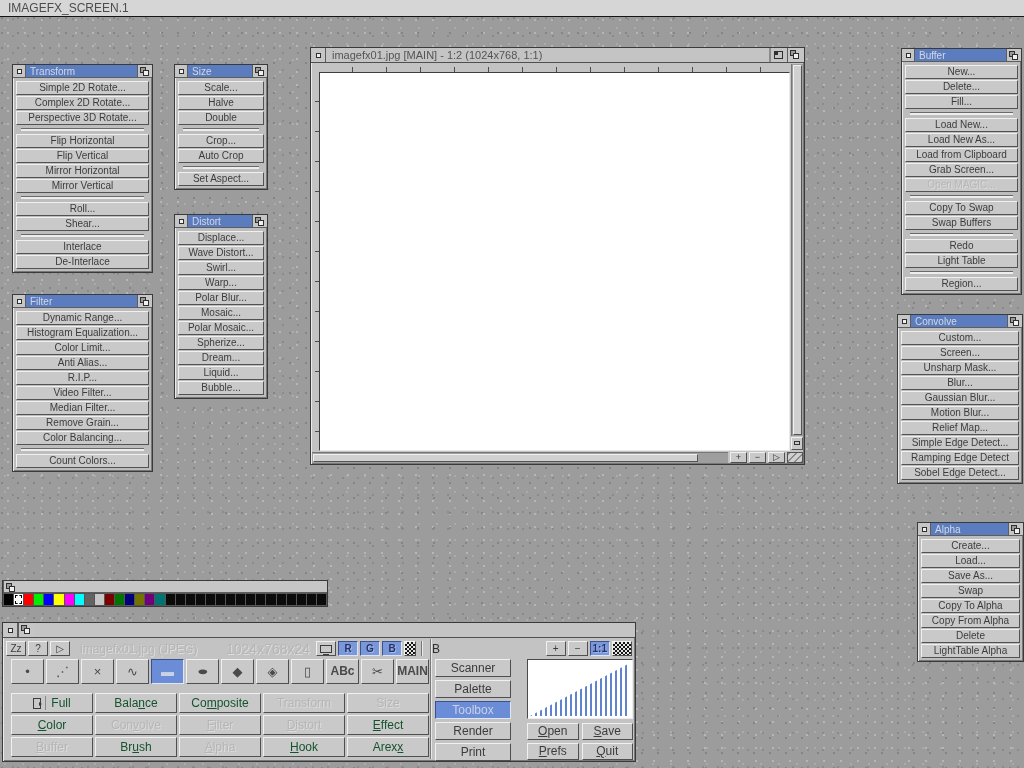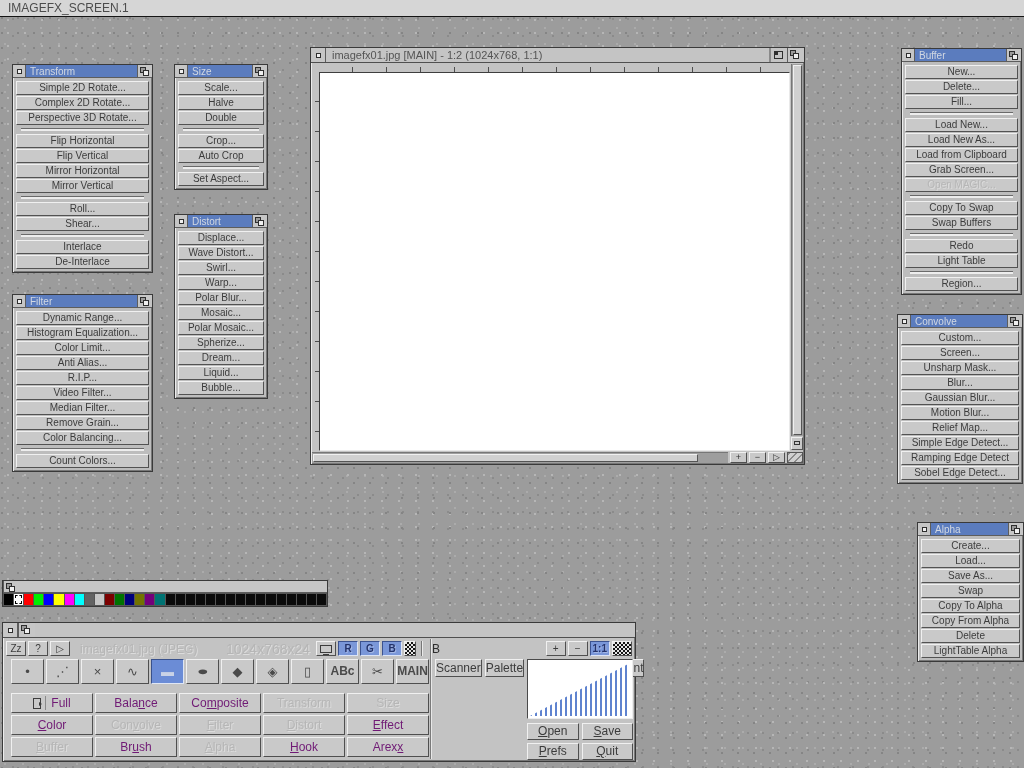--- a/index.html
+++ b/index.html
@@ -110,28 +110,28 @@
   .flexsp { flex:1; }
   #tb-tools { position:absolute; left:8px; top:36px; display:flex; gap:2px; }
   .tool { width:33px; height:25px; background:#c9c9c9; border:1px solid; border-color:#f0f0f0 #4f4f4f #4f4f4f #f0f0f0;
      display:flex; align-items:center; justify-content:center; cursor:pointer; color:#4a4a4a; }
   .tool .tglyph { font-size:13px; line-height:13px; }
   .tool .tglyph.txt { font-size:12px; font-weight:bold; letter-spacing:0; }
   #tb-vdiv { position:absolute; left:427px; top:16px; bottom:2px; width:2px; background:#9a9a9a;
      border-left:1px solid #7a7a7a; border-right:1px solid #e8e8e8; }
   #tb-grid { position:absolute; left:8px; top:70px; width:418px; display:grid; grid-template-columns:repeat(5,1fr); gap:2px; }
   .gbtn { height:20px; background:#c9c9c9; border:1px solid; border-color:#f0f0f0 #4f4f4f #4f4f4f #f0f0f0;
-     font-size:12px; color:#701a75; display:flex; align-items:center; justify-content:center; gap:4px; cursor:pointer;
+     font-size:12px; color:#14532d; display:flex; align-items:center; justify-content:center; gap:4px; cursor:pointer;
      font-family:"Liberation Sans",sans-serif; }
   .gbtn .ric { display:none; }
   .gbtn.with-icon .ric { display:inline-block; width:8px; height:11px; border:1px solid #3c3c3c; position:relative; }
   .gbtn.with-icon .ric::after { content:""; position:absolute; right:-4px; top:3px;
      border:2px solid transparent; border-left:3px solid #3c3c3c; }
   .gbtn.with-icon .lab { border-left:1px solid #8a8a8a; padding-left:5px; }
-  #tb-modes { position:absolute; left:432px; top:36px; width:76px; display:flex; flex-direction:row; gap:3px;justify-content:space-between; }
+  #tb-modes { position:absolute; left:432px; top:36px; width:76px; display:flex; flex-direction:column; gap:3px;justify-content:space-between; }
   .mbtn { height:18px; background:#c9c9c9; border:1px solid; border-color:#f0f0f0 #4f4f4f #4f4f4f #f0f0f0;
      font-size:12px; line-height:16px; text-align:center; color:#3c3c3c; cursor:pointer; }
   #tb-preview { position:absolute; left:524px; top:36px; width:106px; height:60px; background:#fff;
      border:1px solid; border-color:#4a4a4a #ededed #ededed #4a4a4a; }
   #tb-preview .ramp { position:absolute; left:2px; right:2px; top:2px; bottom:2px;
      background:repeating-linear-gradient(90deg,#5f83cf 0 2px,transparent 2px 5px);
      clip-path:polygon(0 100%,100% 2%,100% 100%); }
   #tb-actions { position:absolute; left:524px; top:100px; width:106px; display:grid; grid-template-columns:1fr 1fr; gap:3px; }
   .abtn { height:17px; background:#c9c9c9; border:1px solid; border-color:#f0f0f0 #4f4f4f #4f4f4f #f0f0f0;
      font-size:12px; line-height:15px; text-align:center; color:#3c3c3c; cursor:pointer; }

